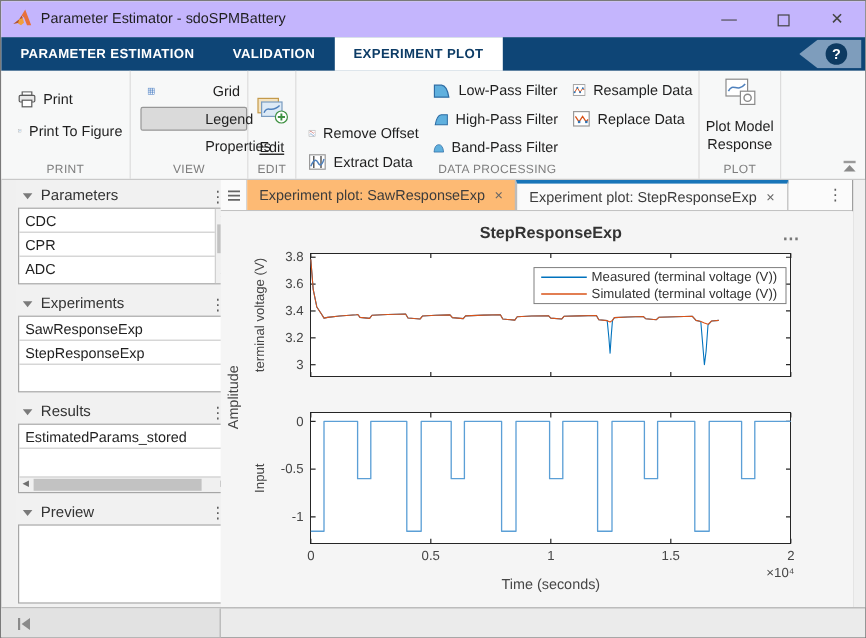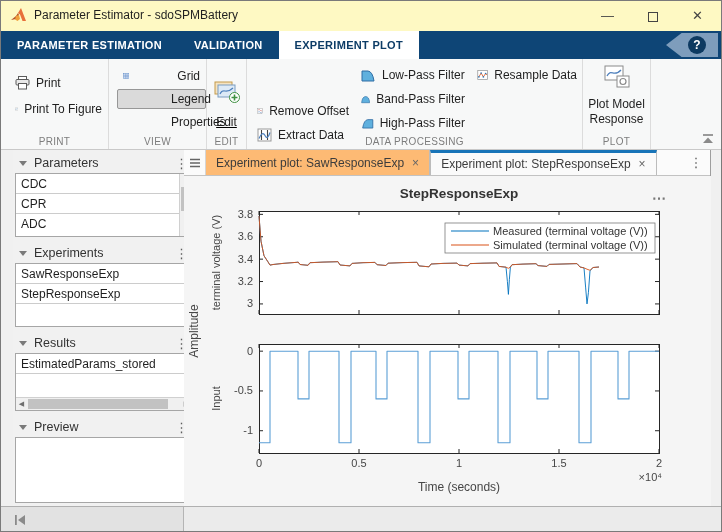--- a/index.html
+++ b/index.html
@@ -1,20 +1,20 @@
 <!DOCTYPE html>
 <html><head>
 <meta charset="utf-8">
 <style>
   * { margin:0; padding:0; box-sizing:border-box; }
   body { font-family:"Liberation Sans", sans-serif; background:#888; }
   #window { position:relative; width:722px; height:532px; background:#f0f0f0; overflow:hidden; border:1px solid #7a7a7a; }
 
   
-  .titlebar { position:absolute; left:0; top:0; width:100%; height:30px; background:#fef9c3; }
+  .titlebar { position:absolute; left:0; top:0; width:100%; height:30px; background:#c4b5fd; }
   .titlebar .logo { position:absolute; left:9px; top:6px; }
   .titlebar .title { position:absolute; left:33px; top:7px; font-size:12px; color:#1f1f1f; }
   .wctl { position:absolute; top:0; height:30px; width:45px; text-align:center; line-height:30px; color:#444; font-size:13px; cursor:default; }
   .wctl.min { right:91px; } .wctl.max { right:46px; } .wctl.close { right:1px; }
   .maxbox { display:inline-block; width:10px; height:10px; border:1px solid #444; vertical-align:middle; }
 
   
   .tabstrip { position:absolute; left:0; top:30px; width:100%; height:28px; background:#0e4576; display:flex; align-items:stretch; }
   .rtab { padding:0 16px; line-height:28px; font-size:11px; font-weight:bold; color:#ffffff; letter-spacing:.3px; cursor:default; }
   .rtab.active { background:#ffffff; color:#0d3c66;text-align:right; }
@@ -189,42 +189,51 @@
       </div>
       <div class="dp-col" style="width:116px;">
         <div class="btn">
           <svg width="15" height="14" viewBox="0 0 15 14">
             <path d="M1,3 h6 q4.5,0.5 6,10 h-12 z" fill="#5fb0de" stroke="#2e6da4"></path>
           </svg>
           <span>Low-Pass Filter</span>
         </div>
         <div class="btn">
           <svg width="15" height="14" viewBox="0 0 15 14">
+            <path d="M14,3 h-6 q-4.5,0.5 -6,10 h12 z" fill="#5fb0de" stroke="#2e6da4"></path>
+          </svg>
+          <span>High-Pass Filter</span>
+        </div>
+        <div class="btn">
+          <svg width="15" height="14" viewBox="0 0 15 14">
             <path d="M1,13 q1,-10 6.5,-10 t6.5,10 z" fill="#5fb0de" stroke="#2e6da4"></path>
           </svg>
           <span>Band-Pass Filter</span>
-        </div>
-        <div class="btn">
-          <svg width="15" height="14" viewBox="0 0 15 14">
-            <path d="M14,3 h-6 q-4.5,0.5 -6,10 h12 z" fill="#5fb0de" stroke="#2e6da4"></path>
-          </svg>
-          <span>High-Pass Filter</span>
         </div>
       </div>
       <div class="dp-col" style="width:112px;">
         <div class="btn">
           <svg width="15" height="14" viewBox="0 0 15 14">
             <rect x="1" y="1" width="13" height="12" fill="#fff" stroke="#999"></rect>
             <path d="M2.5,9.5 L5.5,4.5 8.5,9.5 11.5,5 13,7" fill="none" stroke="#d95319" stroke-width="1.1"></path>
             <circle cx="2.5" cy="9.5" r="1.1" fill="#2e75b6"></circle>
               <circle cx="5.5" cy="4.5" r="1.1" fill="#2e75b6"></circle>
             <circle cx="8.5" cy="9.5" r="1.1" fill="#2e75b6"></circle>
               <circle cx="11.5" cy="5" r="1.1" fill="#2e75b6"></circle>
           </svg>
           <span>Resample Data</span>
+        </div>
+        <div class="btn">
+          <svg width="15" height="14" viewBox="0 0 15 14">
+            <rect x="1" y="1" width="13" height="12" fill="#fff" stroke="#999"></rect>
+            <path d="M2.5,5 L5.5,9.5 8.5,5 11.5,9.5 13,7.5" fill="none" stroke="#d95319" stroke-width="1.1"></path>
+            <rect x="4.6" y="8.6" width="2" height="2" fill="#2e75b6"></rect>
+              <rect x="10.6" y="8.6" width="2" height="2" fill="#2e75b6"></rect>
+          </svg>
+          <span>Replace Data</span>
         </div>
       </div>
       <div class="rsec-label">DATA PROCESSING</div>
     </div>
 
     <div class="rsec sec-plot">
       <div>
         <svg width="30" height="26" viewBox="0 0 30 26">
           <rect x="3" y="1" width="18" height="14" fill="#fff" stroke="#8a8a8a"></rect>
           <path d="M5,11 C9,3 12,13 19,5" fill="none" stroke="#4f81bd" stroke-width="1.3"></path>

